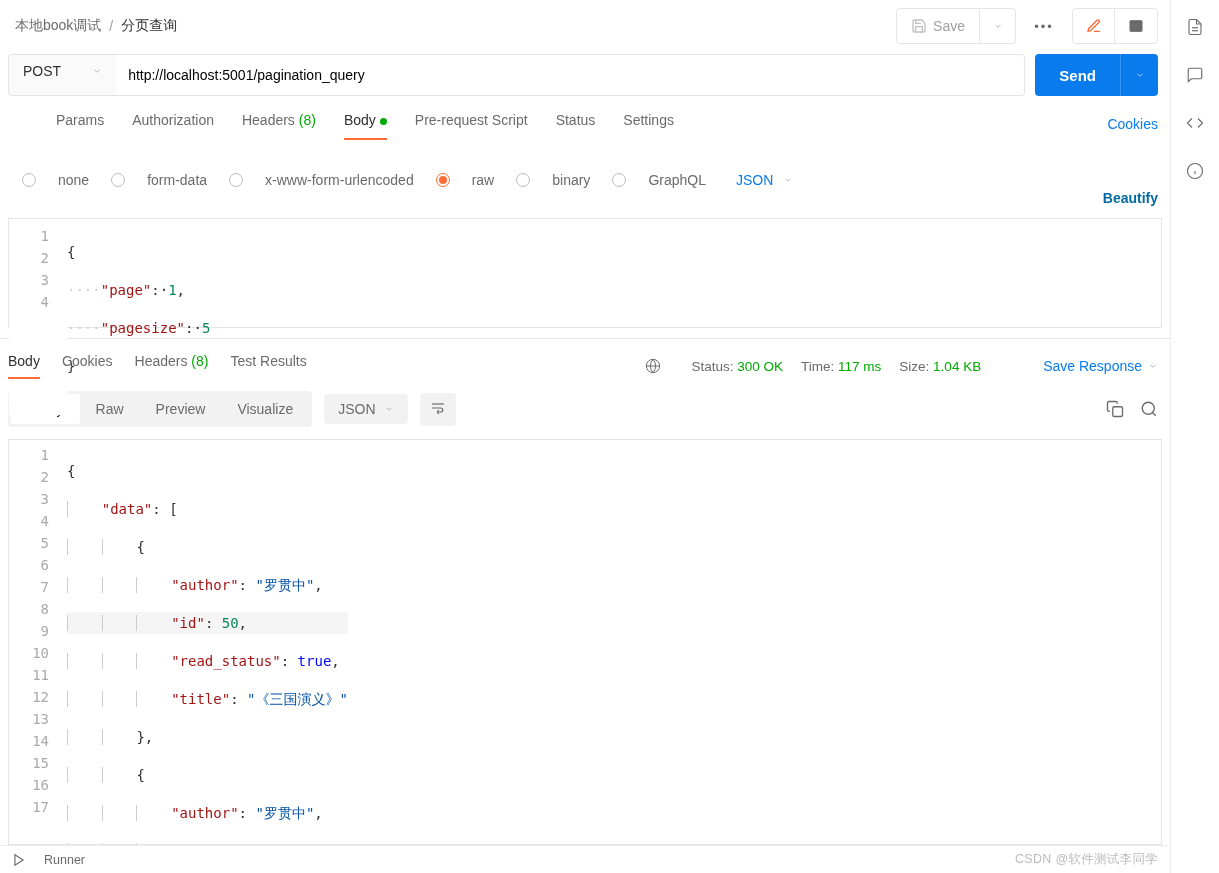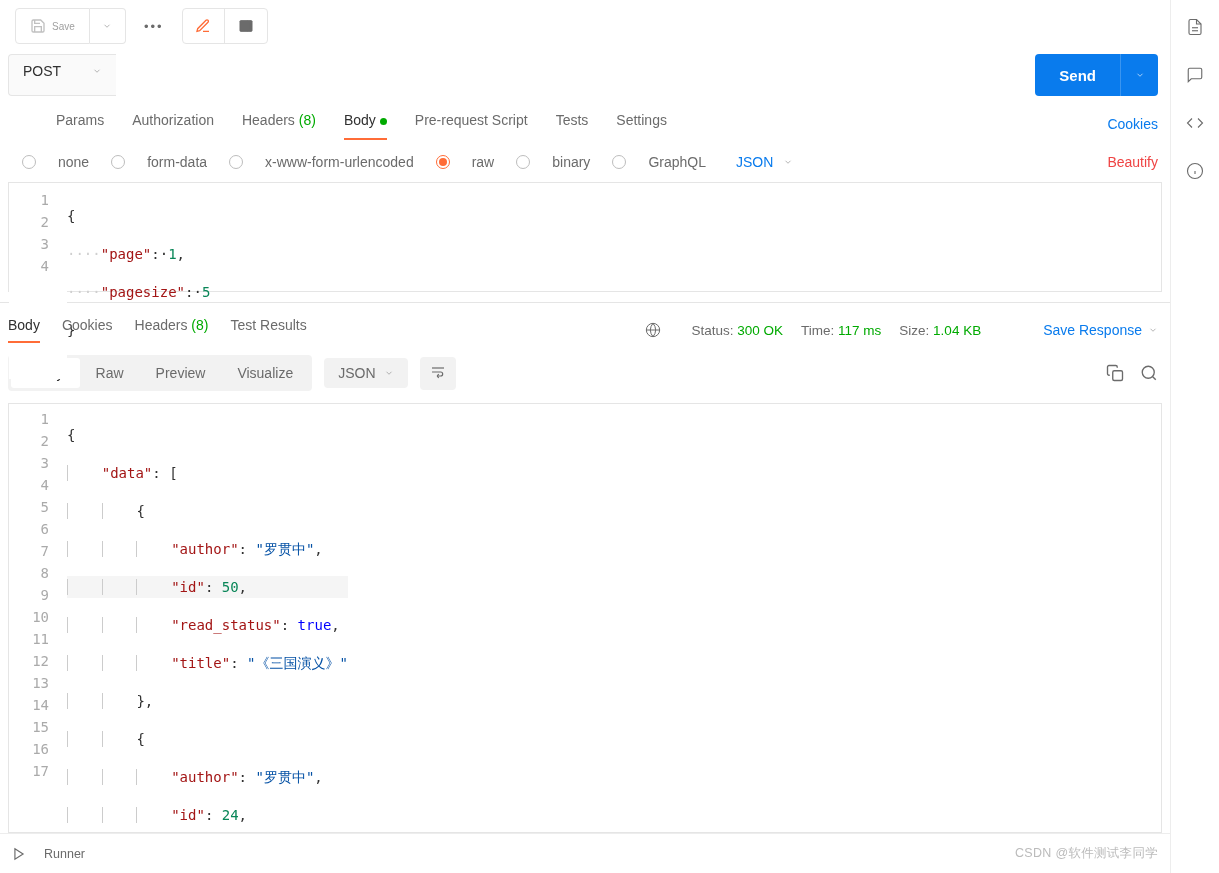--- a/index.html
+++ b/index.html
@@ -8,21 +8,21 @@
 .left-area { flex: 1; display: flex; flex-direction: column; border-right: 1px solid #ededed; overflow: hidden; }
 .right-bar { width: 48px; display: flex; flex-direction: column; align-items: center; padding-top: 18px; gap: 30px; color: #6b6b6b; }
 .right-bar svg { width: 18px; height: 18px; stroke: #6b6b6b; fill: none; stroke-width: 1.5; cursor: pointer; }
 
 
 .topbar { display:flex; align-items:center; padding: 8px 12px 10px 15px; gap: 10px; }
 .crumbs { flex:1; display:flex; align-items:center; gap:8px; color:#6b6b6b; font-size:14px; }
 .crumbs .sep { color:#a0a0a0; }
 .crumbs .current { color:#303030; font-weight:500; }
 .topbar .save-grp { display:flex; }
-.save-btn { display:flex; align-items:center; gap:6px; border:1px solid #e5e5e5; height:36px; padding:0 14px; border-radius:4px 0 0 4px; color:#a0a0a0; font-size:10px; cursor:not-allowed; }
+.save-btn { display:flex; align-items:center; gap:6px; border:1px solid #e5e5e5; height:36px; padding:0 14px; border-radius:4px 0 0 4px; color:#a0a0a0; font-size:14px; cursor:not-allowed; }
 .save-drpdwn { width:36px; height:36px; border:1px solid #e5e5e5; border-left:none; display:flex; align-items:center; justify-content:center; border-radius:0 4px 4px 0; color:#a0a0a0; cursor:pointer; }
 .dots-btn { width:36px; height:36px; display:flex; align-items:center; justify-content:center; color:#6b6b6b; cursor:pointer; letter-spacing:2px; }
 .right-btn-grp { display:flex; border:1px solid #e5e5e5; border-radius:4px; overflow:hidden; height:36px; }
 .edit-btn { width:42px; display:flex; align-items:center; justify-content:center; border-right:1px solid #e5e5e5; cursor:pointer; }
 .edit-btn svg { stroke:#ff6c37; width:16px; height:16px; fill:none; stroke-width:2; }
 .side-btn { width:42px; display:flex; align-items:center; justify-content:center; cursor:pointer; }
 .side-btn svg { width:16px; height:16px; fill:#6b6b6b; }
 
 
 .url-row { display:flex; padding:0 12px 12px 8px; gap:10px; }
@@ -44,21 +44,21 @@
 .spacer {flex:1;}
 .cookies-link { color:#097bed; font-size:14px; font-weight:500; cursor:pointer; }
 
 
 .body-row { display:flex; padding:14px 12px 12px 22px; gap:22px; align-items:center; font-size:14px; color:#6b6b6b; }
 .radio-opt { display:flex; align-items:center; gap:22px; cursor:pointer; }
 .radio-dot { width:14px; height:14px; border:1.5px solid #bdbdbd; border-radius:50%; position:relative; }
 .radio-dot.sel { border-color:#ff6c37; }
 .radio-dot.sel::after { content:""; position:absolute; inset:2px; background:#ff6c37; border-radius:50%; }
 .body-row .ctype { color:#097bed; font-weight:500; display:flex; gap:10px; align-items:center; margin-left:8px; cursor:pointer; }
-.beautify { color:#ef4444; font-weight:400; cursor:pointer; margin-left:auto; }
+.beautify { color:#0369a1; font-weight:700; cursor:pointer; margin-left:auto;margin-top:36px; }
 
 
 .editor { border:1px solid #e5e5e5; margin:0 8px; font-family:Consolas,Monaco,monospace; font-size:14px; position:relative; }
 .editor-req { height:110px; }
 .gutter { width:58px; text-align:right; color:#aaa; padding:6px 18px 6px 0; background:#fff; }
 .gutter div { height:22px; line-height:22px; }
 .code { padding:6px 0; white-space:pre; }
 .code .line { height:22px; line-height:22px; }
 .ed-row { display:flex; }
 .tok-p { color:#303030; } .tok-k { color:#a31515; } .tok-n { color:#098658; } .tok-s { color:#0451a5; } .tok-b { color:#0000ff; }
@@ -89,31 +89,36 @@
 .editor-resp { border:1px solid #e5e5e5; margin:0 8px; font-family:Consolas,Monaco,monospace; font-size:14px; flex:1; overflow:hidden; min-height:0; }
 .resp-scroll { height:100%; overflow:hidden; display:flex;}
 .gutter2 { width:58px; text-align:right; color:#aaa; padding:4px 18px 4px 0; }
 .gutter2 div{height:22px;line-height:22px;}
 .code2 { padding:4px 0; white-space:pre;}
 .code2 .line{height:22px;line-height:22px;}
 .caret { border-left:1px solid #ccc; margin-left:0px; }
 .hl-row {background:#f5f5f5;}
 
 
-.footer { height:40px; border-top:1px solid #ededed; display:flex; align-items:center; padding:0 12px; font-size:12.5px; color:#6b6b6b; gap:18px; }
+.footer { height:28px; border-top:1px solid #ededed; display:flex; align-items:center; padding:0 12px; font-size:12.5px; color:#6b6b6b; gap:18px; }
 .footer .watermark{ margin-left:auto; color:#bbb; letter-spacing:0.3px;}
 .chevron{width:10px;height:10px;stroke:#888;fill:none;stroke-width:1.5;}
 </style>
 </head>
 <body>
 
 <div class="app">
   <div class="left-area">
 
     <div class="topbar">
+      <div class="crumbs">
+        <span>本地book调试</span>
+        <span class="sep">/</span>
+        <span class="current">分页查询</span>
+      </div>
       <div class="save-grp">
         <div class="save-btn">
           <svg viewBox="0 0 24 24" width="16" height="16" fill="none" stroke="#c0c0c0" stroke-width="2">
               <path d="M19 21H5a2 2 0 0 1-2-2V5a2 2 0 0 1 2-2h11l5 5v11a2 2 0 0 1-2 2z"></path>
               <polyline points="17 21 17 13 7 13 7 21"></polyline>
               <polyline points="7 3 7 8 15 8"></polyline>
             </svg>
           <span>Save</span>
         </div>
         <div class="save-drpdwn">
@@ -143,38 +148,39 @@
     </div>
 
     <div class="url-row">
       <div class="url-box">
         <div class="method-select">
           <span>POST</span>
           <svg class="chevron" viewBox="0 0 24 24">
               <polyline points="6 9 12 15 18 9"></polyline>
             </svg>
         </div>
+        <input class="url-input" value="http://localhost:5001/pagination_query" style="">
       </div>
       <div class="send-grp">
         <button class="send-btn">Send</button>
         <div class="send-drpdwn">
           <svg class="chevron" viewBox="0 0 24 24" stroke-width="2">
               <polyline points="6 9 12 15 18 9"></polyline>
             </svg>
         </div>
       </div>
     </div>
 
     <div class="req-tabs">
       <div class="req-tab">Params</div>
       <div class="req-tab">Authorization</div>
       <div class="req-tab"><span>Headers</span> <span class="count">(8)</span></div>
       <div class="req-tab active"><span>Body</span><span class="dot-g"></span></div>
       <div class="req-tab">Pre-request Script</div>
-      <div class="req-tab">Tests</div>
+      <div class="req-tab">Status</div>
       <div class="req-tab">Settings</div>
       <div class="spacer"></div>
       <div class="cookies-link">Cookies</div>
     </div>
 
     <div class="body-row">
       <div class="radio-opt">
           <span class="radio-dot"></span>
           <span>none</span>
         </div>

